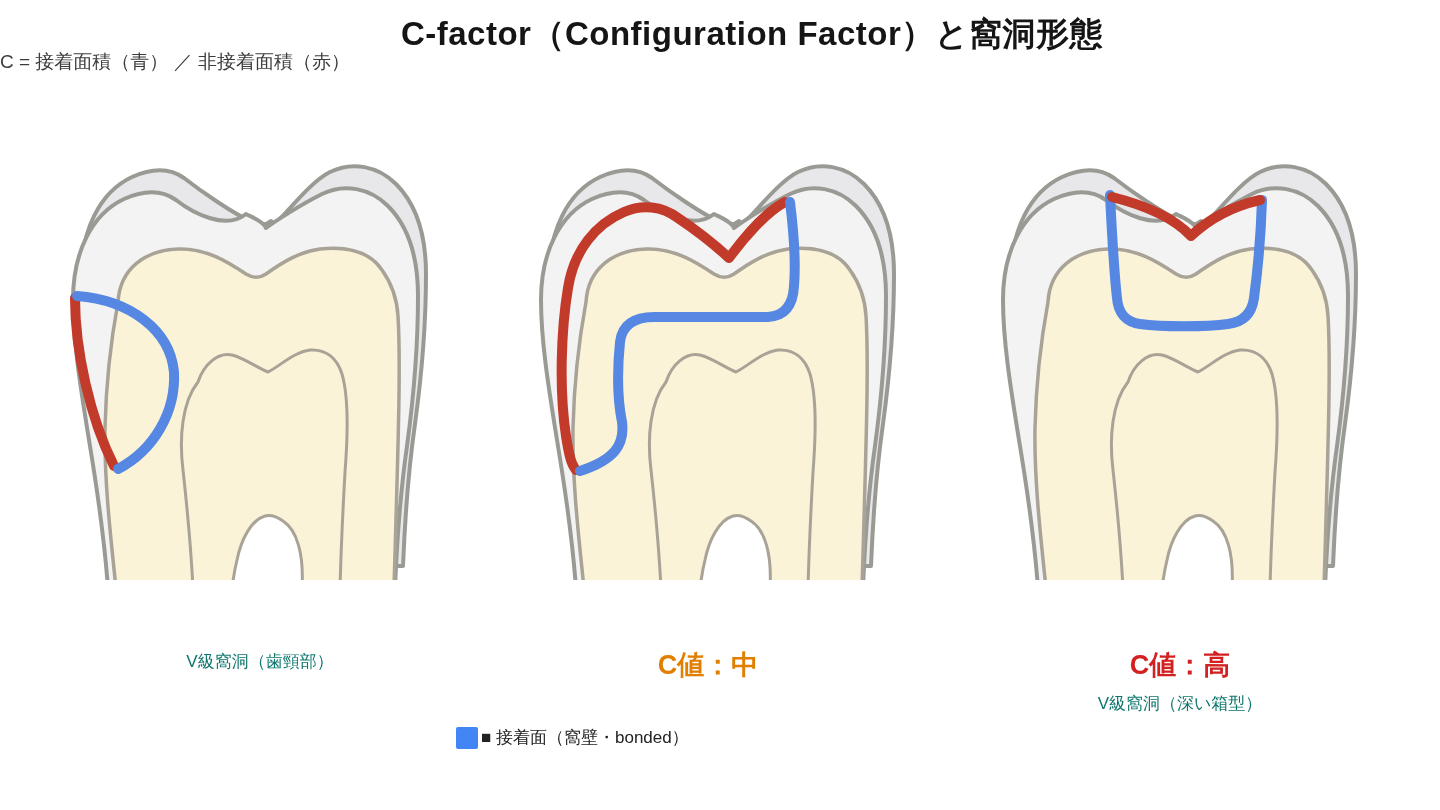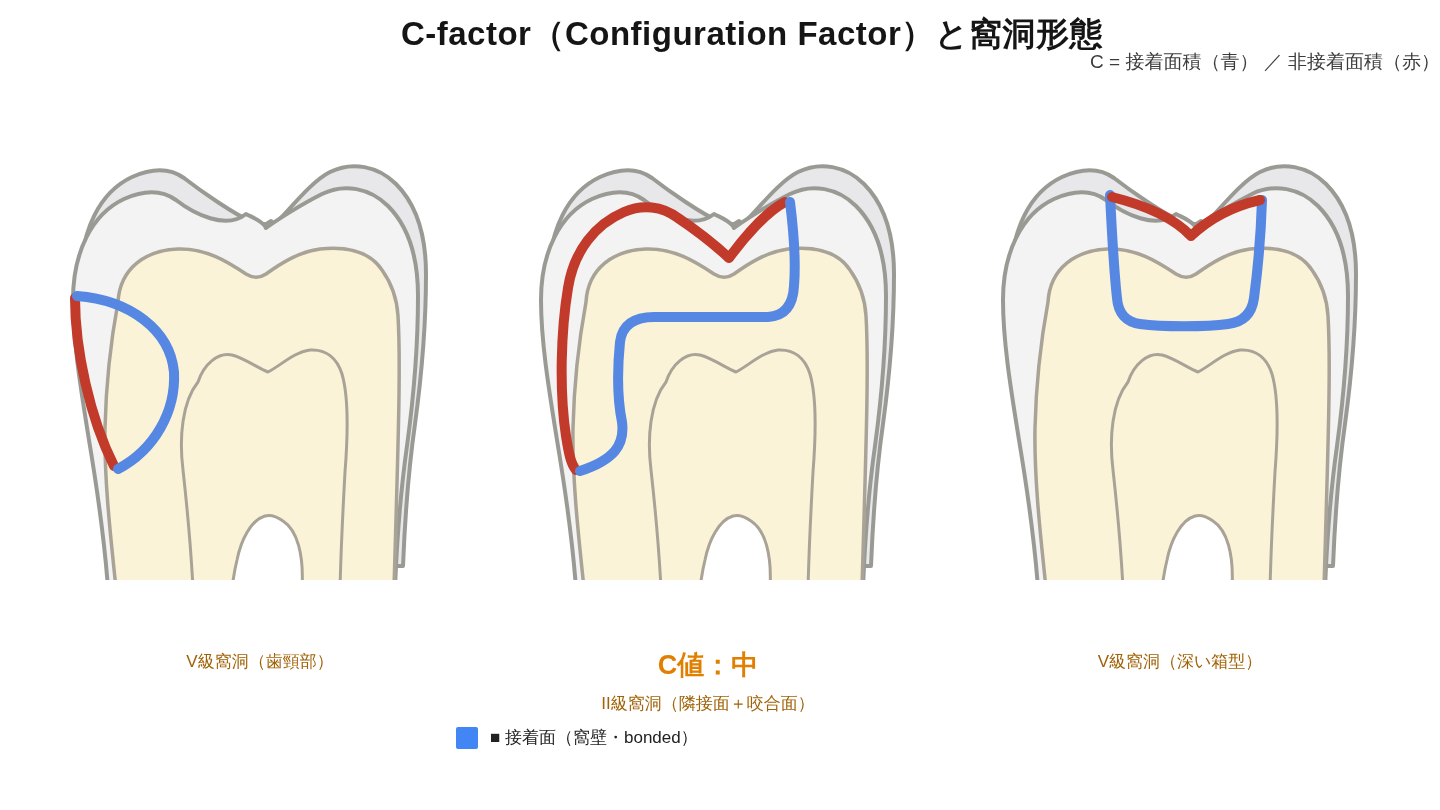--- a/index.html
+++ b/index.html
@@ -7,45 +7,45 @@
     width:1440px;height:810px;position:relative;overflow:hidden;
     background:#ffffff;
     font-family:"Liberation Sans","DejaVu Sans",sans-serif;
     -webkit-font-smoothing:antialiased;
   }
   .title{
     position:absolute;top:12px;left:16px;width:100%;text-align:center;
     font-size:33px;font-weight:700;color:#151515;letter-spacing:.5px;margin-left:16px;
   }
   .subtitle{
-    position:absolute;top:49px;left:0;width:100%;text-align:right;
+    position:absolute;top:49px;left:0;width:100%;text-align:left;
     font-size:19px;font-weight:400;color:#3c3c3c;
   }
   .col{position:absolute;top:150px;width:400px;}
   .col svg.tooth{display:block;}
   .caps{width:400px;margin-top:70px;text-align:center;}
   .caps-2{width:370px;margin-left:-5px;}
   .caps-3{width:380px;margin-left:0;}
   .caption{font-size:27px;font-weight:700;line-height:1.15;}
   .cap-low{color:var(--c_low,#1f9d3d);}
   .cap-mid{color:var(--c_mid,#e07f00);}
   .cap-high{color:var(--c_high,#d32020);}
-  .subcaption{margin-top:11px;font-size:17px;color:#a16207;}
+  .subcaption{margin-top:11px;font-size:17px;color:#0f766e;}
   
   .t-back{fill:var(--enamel_back,#e8e8ea);stroke:var(--outline,#9a9a95);stroke-width:4;stroke-linejoin:round;}
   .t-front{fill:var(--enamel_front,#f3f3f4);stroke:var(--outline,#9a9a95);stroke-width:4;stroke-linejoin:round;}
   .t-dentin{fill:var(--dentin,#faf3d8);stroke:var(--outline_soft,#a8a396);stroke-width:3.5;stroke-linejoin:round;}
   .t-pulp{fill:var(--dentin,#faf3d8);stroke:var(--outline_soft,#a8a396);stroke-width:3;stroke-linejoin:round;}
   
   .cavity{fill:none;stroke-width:10;stroke-linecap:round;stroke-linejoin:round;}
   .cavity.bonded{stroke:var(--bonded,#5688e3);}
   .cavity.nonbonded{stroke:var(--nonbonded,#c23a2a);}
   
   .legend{position:absolute;left:456px;top:726px;display:flex;gap:97px;}
-  .legend-item{display:flex;align-items:center;gap:12px;}
+  .legend-item{display:flex;align-items:center;gap:3px;}
   .swatch{width:22px;height:22px;border-radius:2px;flex:0 0 auto;}
   .swatch-bonded{background:var(--legend_bonded,#4285f4);}
   .swatch-nonbonded{background:var(--legend_nonbonded,#d7261f);}
   .legend-label{font-size:17px;color:#222222;line-height:24px;white-space:nowrap;}
 </style>
 </head>
 <body>
 
 <svg width="0" height="0" style="position:absolute" aria-hidden="true">
   <defs>
@@ -73,31 +73,31 @@
 </div>
 
 <div class="col" style="left:528px">
   <svg class="tooth" viewBox="0 0 400 430" width="400" height="430">
     <use href="#molar" xlink:href="#molar"></use>
     <path class="cavity nonbonded" d="M 257 52 C 238 62, 216 88, 204 104 L 201 108 C 186 94, 168 80, 150 68 C 134 56, 114 54, 96 62 C 68 74, 46 100, 40 138 C 33 180, 31 240, 38 286 C 41 305, 43 314, 48 320"></path>
     <path class="cavity bonded" d="M 262 52 C 266 84, 268 112, 266 136 C 265 156, 256 166, 240 167 L 126 167 C 106 167, 94 175, 92 192 C 89 222, 90 252, 94 272 C 97 295, 86 310, 52 321"></path>
   </svg>
   <div class="caps caps-2">
     <div class="caption cap-mid">C値：中</div>
-    <div class="subcaption">II級窩洞（隣接面＋咬合面）</div>
   </div>
 </div>
 
 <div class="col" style="left:990px">
   <svg class="tooth" viewBox="0 0 400 430" width="400" height="430">
     <use href="#molar" xlink:href="#molar"></use>
     <path class="cavity bonded" d="M 120 45 C 122 85, 124 122, 127 148 C 128 163, 136 172, 150 174 C 172 177, 216 177, 238 174 C 254 172, 262 163, 264 148 C 268 118, 271 82, 272 50"></path>
     <path class="cavity nonbonded" d="M 122 47 C 150 54, 182 66, 201 86 C 222 66, 248 55, 270 50"></path>
   </svg>
   <div class="caps caps-3">
+    <div class="caption cap-high">C値：高</div>
     <div class="subcaption">V級窩洞（深い箱型）</div>
   </div>
 </div>
 
 <div class="legend">
   <div class="legend-item">
     <span class="swatch swatch-bonded"></span>
     <span class="legend-label">■ 接着面（窩壁・bonded）</span>
   </div>
 </div>

